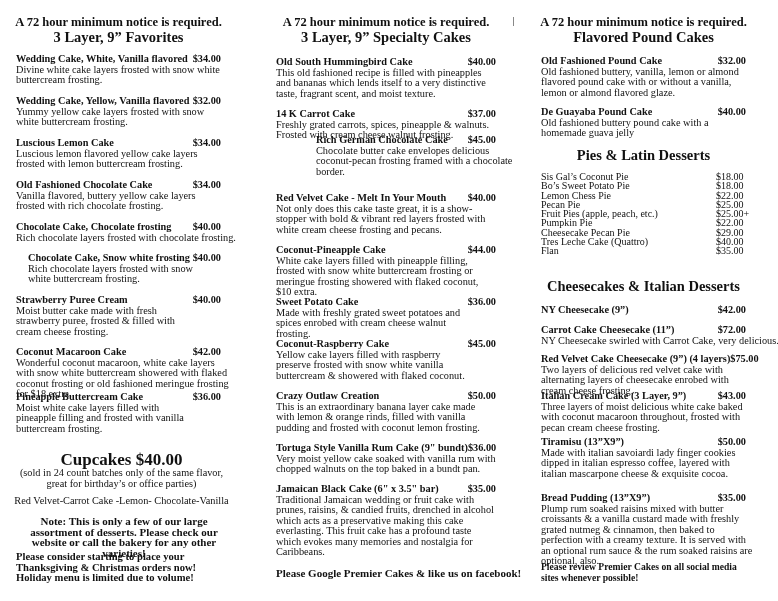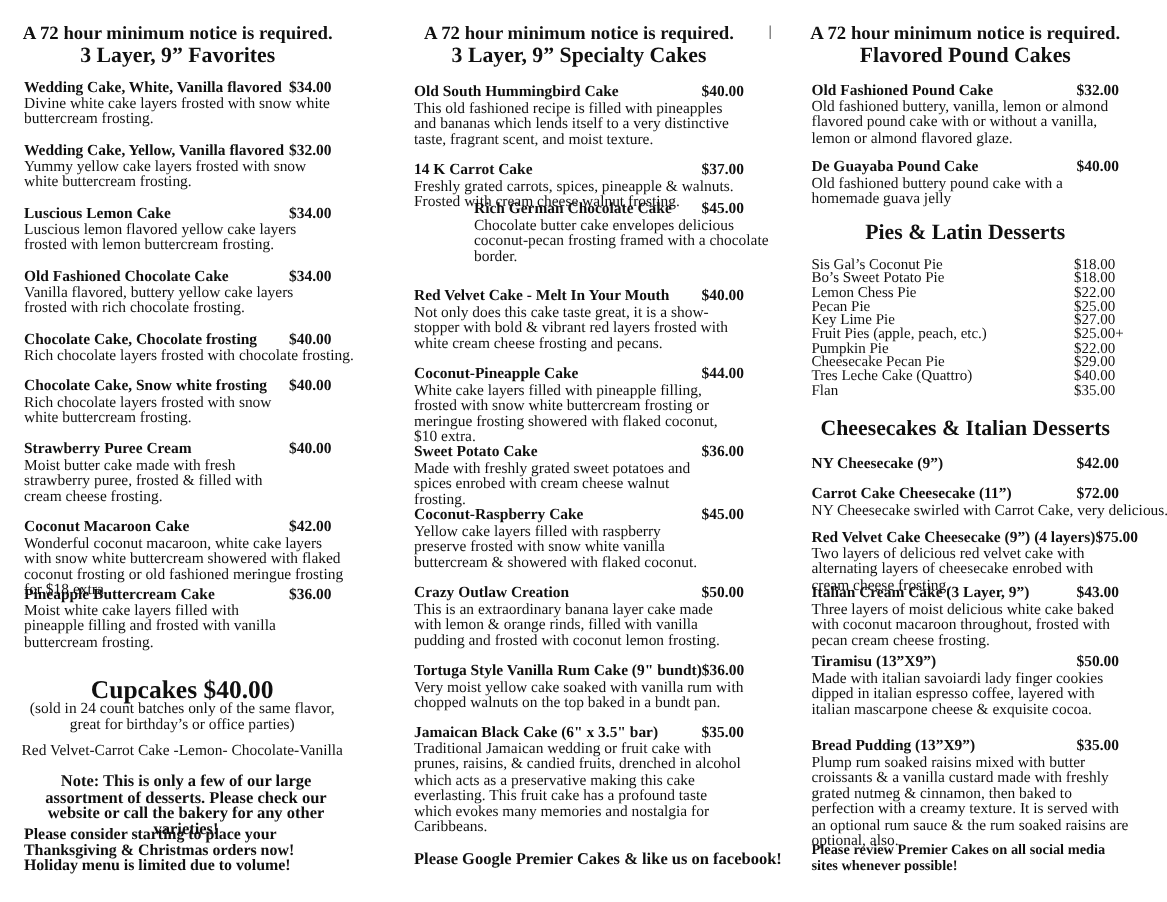--- a/index.html
+++ b/index.html
@@ -68,21 +68,21 @@
       </div>
     <div class="desc">Vanilla flavored, buttery yellow cake layers frosted with rich chocolate frosting.</div>
   </div>
   <div class="item" style="top:222px;">
     <div class="head">
         <span>Chocolate Cake, Chocolate frosting</span>
         <span class="price">$40.00</span>
       </div>
     <div class="desc" style="white-space:nowrap;">Rich chocolate layers frosted with chocolate frosting.</div>
   </div>
-  <div class="item" style="top:253px;">
+  <div class="item" style="top:253px;margin-left:12px;">
     <div class="head">
         <span>Chocolate Cake, Snow white frosting</span>
         <span class="price">$40.00</span>
       </div>
     <div class="desc" style="width:185px;">Rich chocolate layers frosted with snow white buttercream frosting.</div>
   </div>
   <div class="item" style="top:295px;">
     <div class="head">
         <span>Strawberry Puree Cream</span>
         <span class="price">$40.00</span>
@@ -221,24 +221,20 @@
       </div>
     <div class="pie-row">
         <span>Lemon Chess Pie</span>
         <span class="price">$22.00</span>
       </div>
     <div class="pie-row">
         <span>Pecan Pie</span>
         <span class="price">$25.00</span>
       </div>
     <div class="pie-row">
-        <span>Key Lime Pie</span>
-        <span class="price">$27.00</span>
-      </div>
-    <div class="pie-row">
         <span>Fruit Pies (apple, peach, etc.)</span>
         <span class="price">$25.00+</span>
       </div>
     <div class="pie-row">
         <span>Pumpkin Pie</span>
         <span class="price">$22.00</span>
       </div>
     <div class="pie-row">
         <span>Cheesecake Pecan Pie</span>
         <span class="price">$29.00</span>

